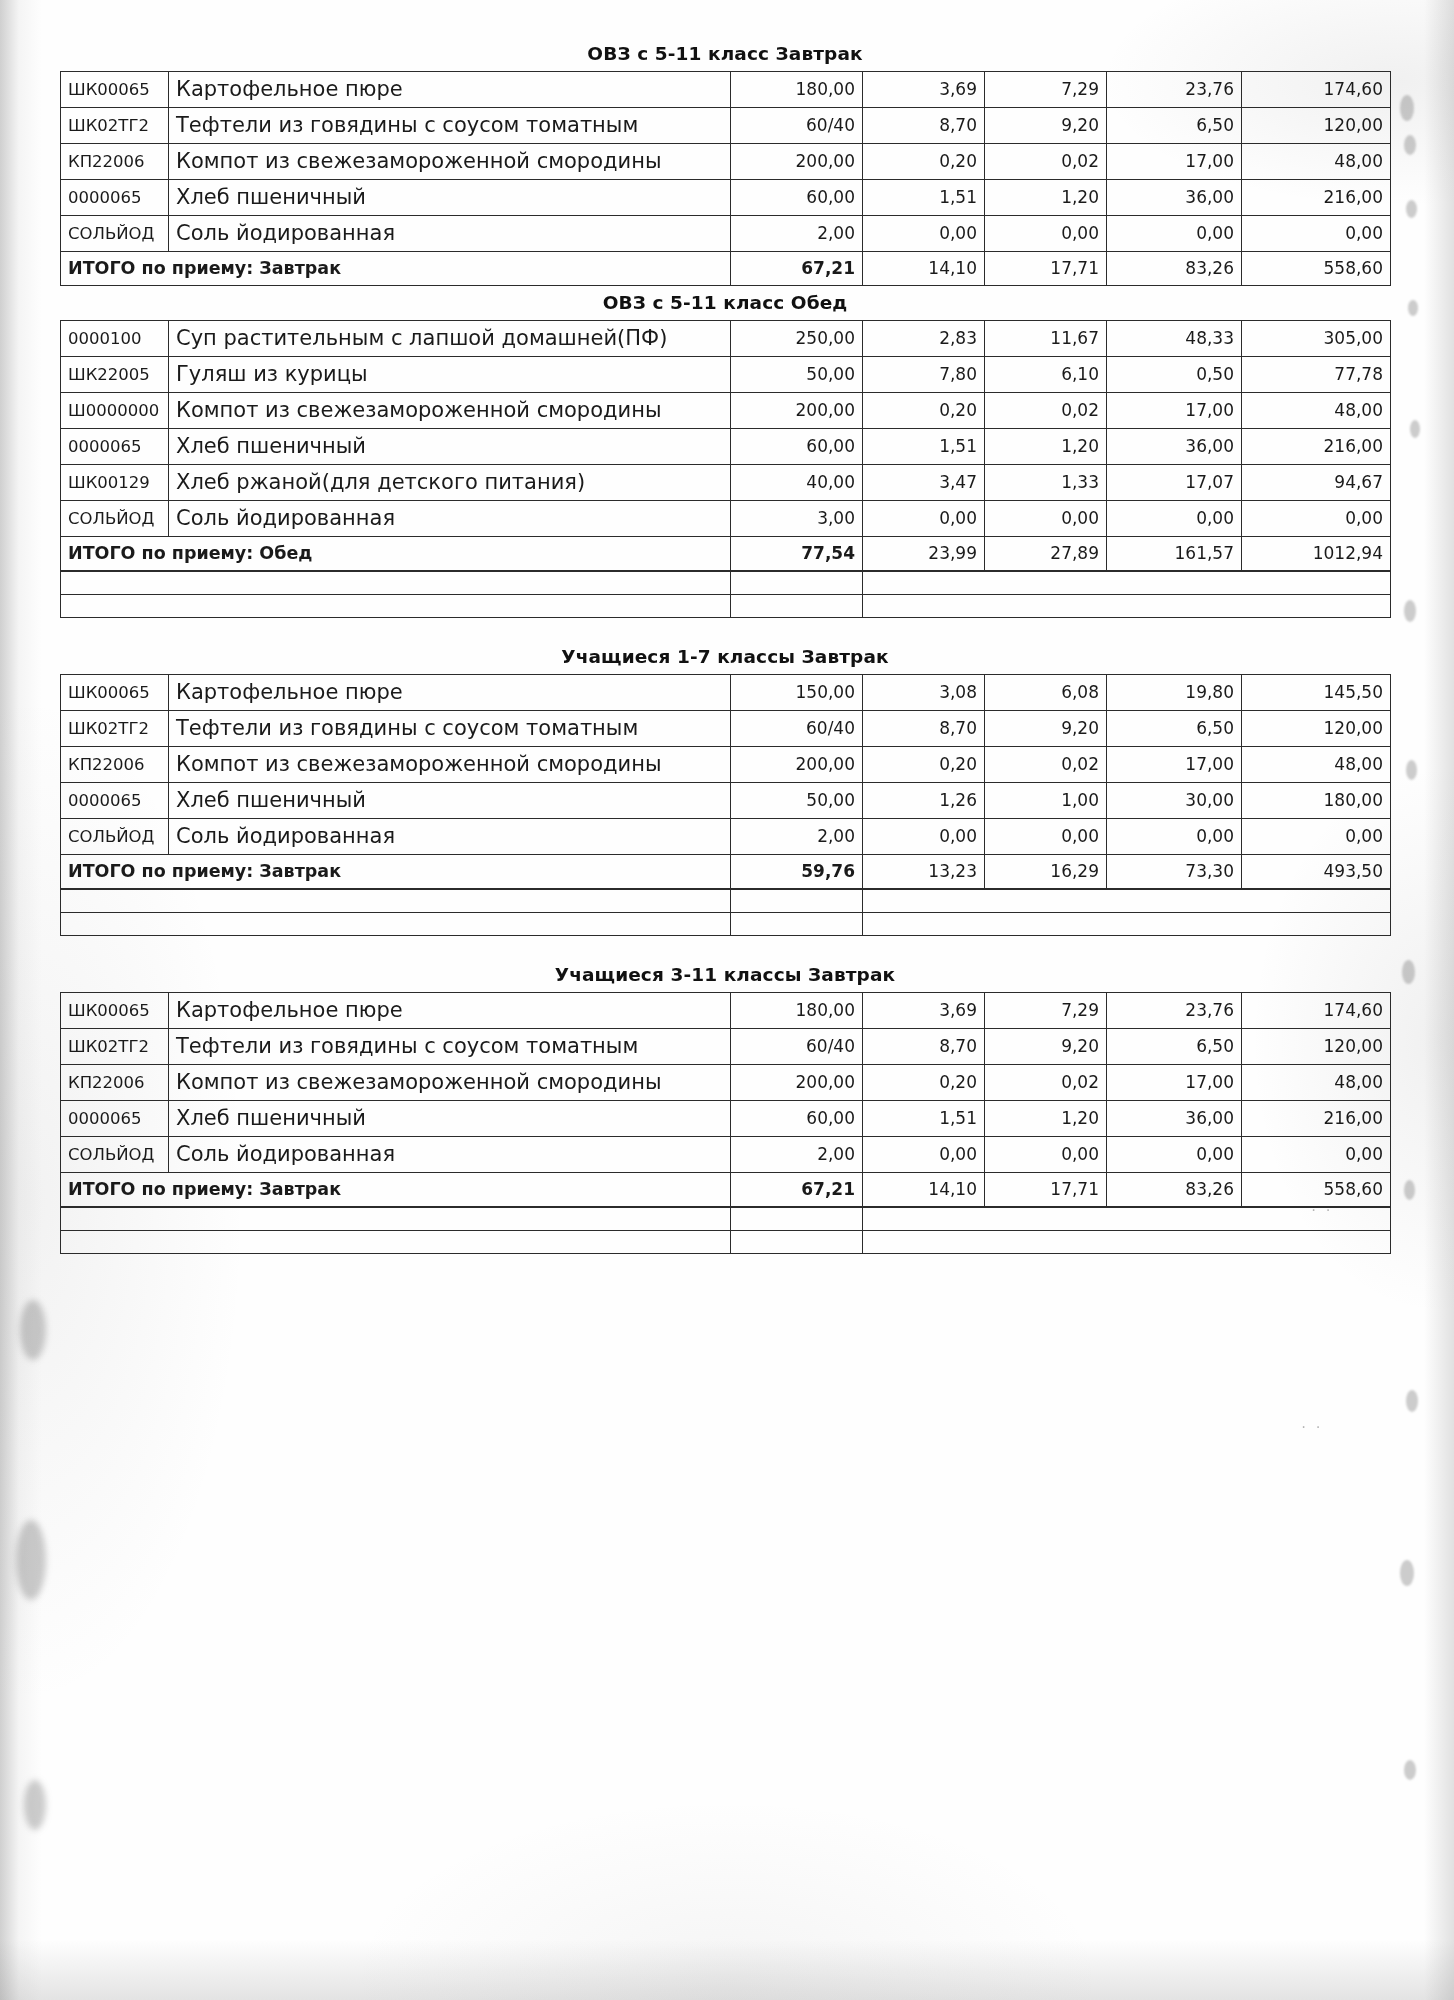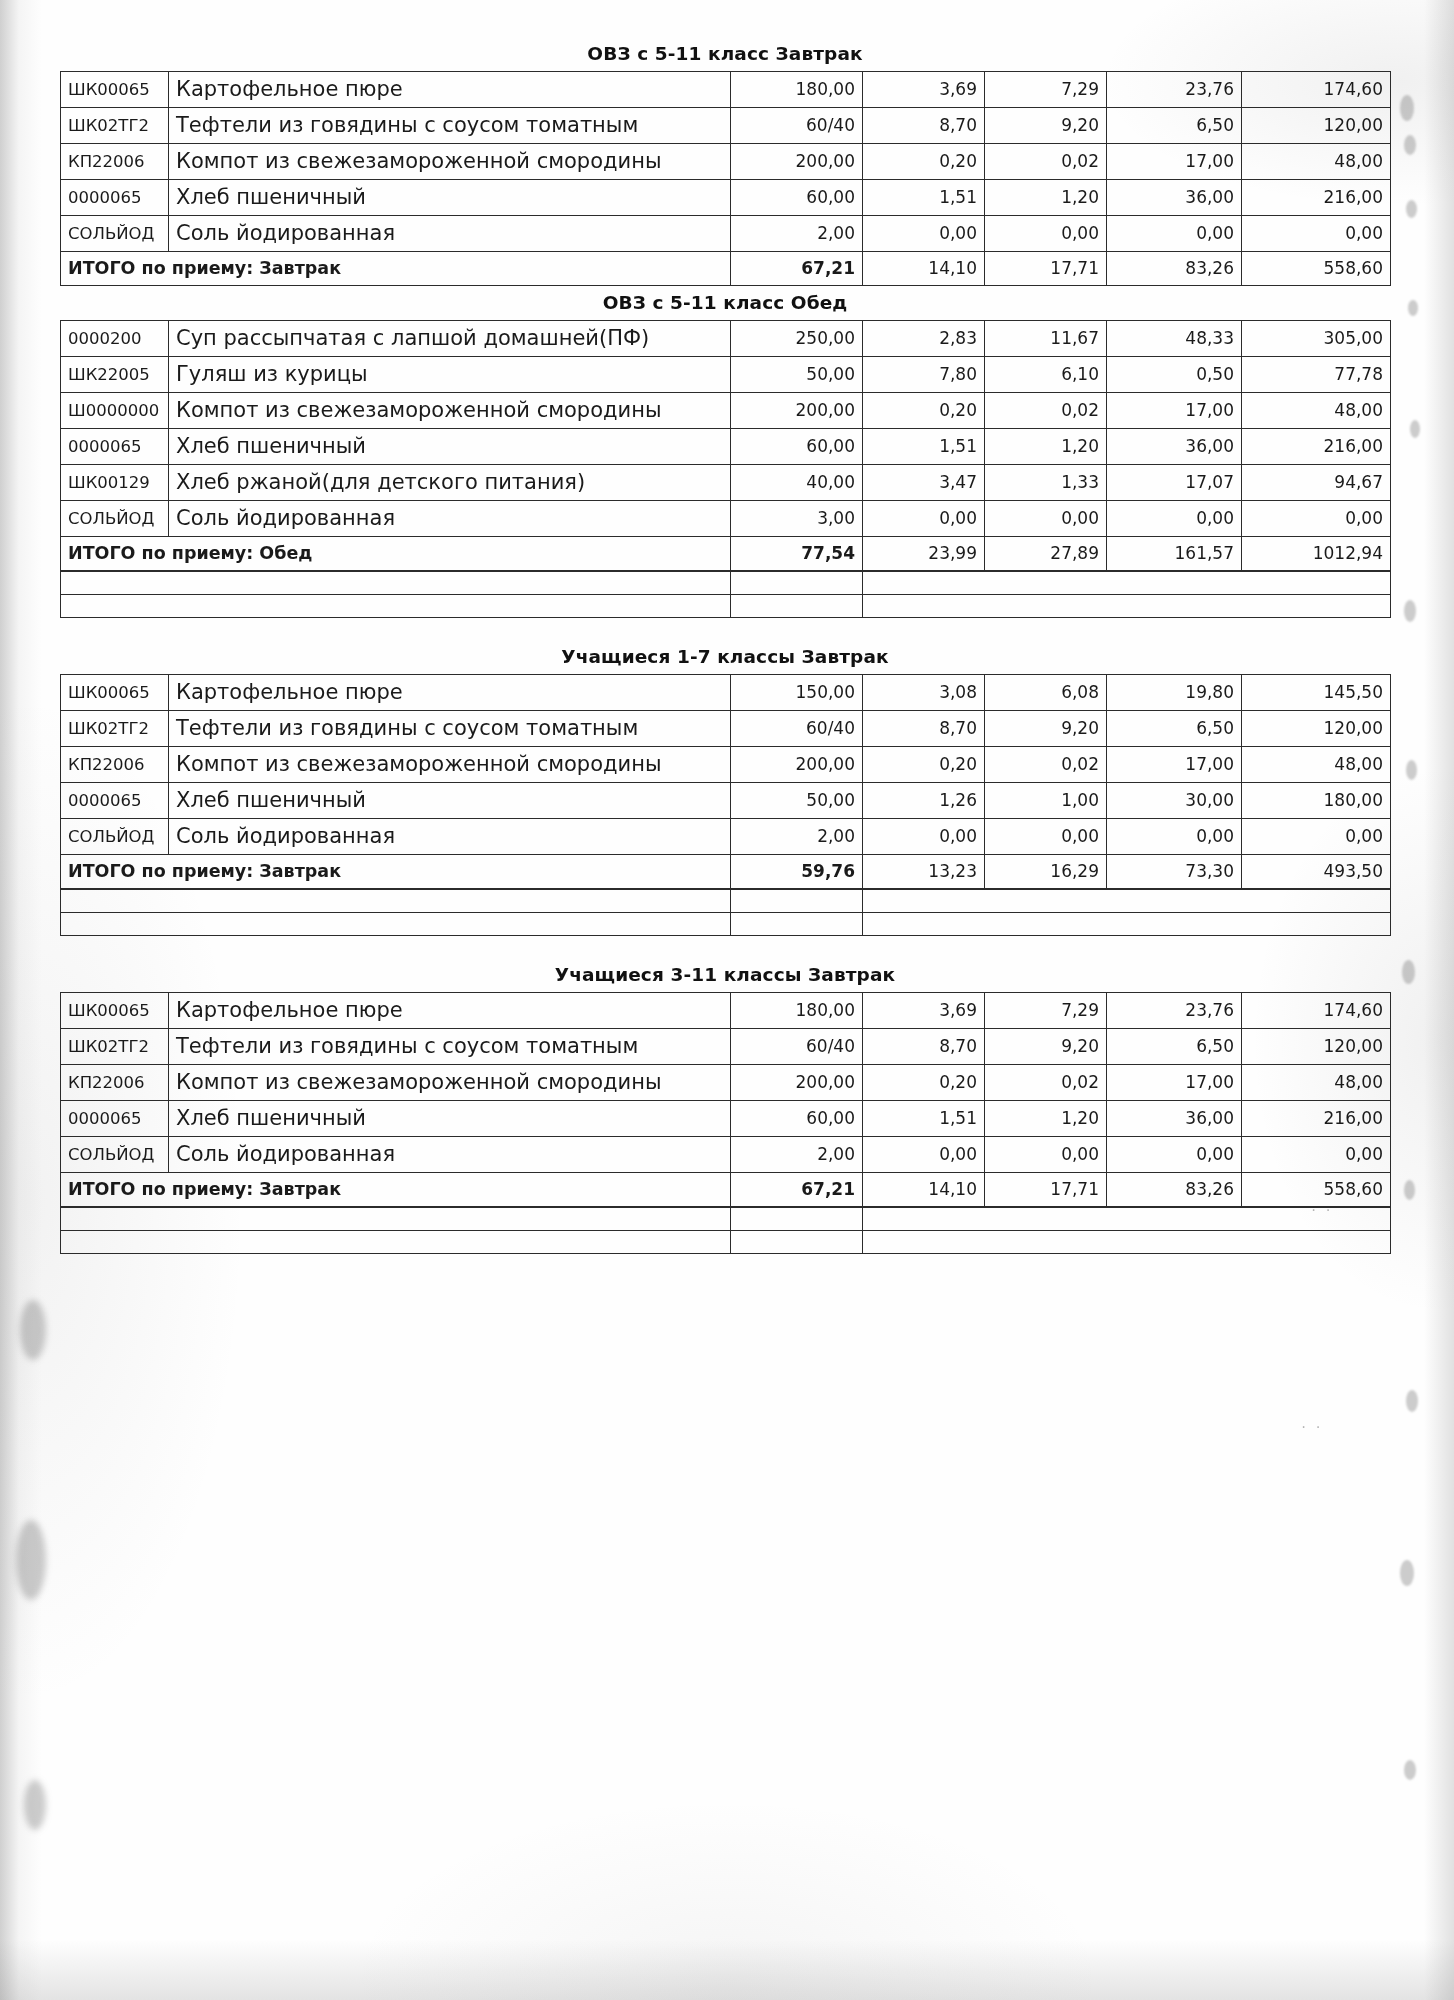--- a/index.html
+++ b/index.html
@@ -230,22 +230,22 @@
             <col class="c-code">
             <col class="c-name">
             <col class="c-out">
             <col class="c-prot">
             <col class="c-fat">
             <col class="c-carb">
             <col class="c-cal">
           </colgroup>
         <tbody>
           <tr>
-            <td class="code">0000200</td>
-            <td class="name">Суп рассыпчатая с лапшой домашней(ПФ)</td>
+            <td class="code">0000100</td>
+            <td class="name">Суп растительным с лапшой домашней(ПФ)</td>
             <td class="num">250,00</td>
             <td class="num">2,83</td>
             <td class="num">11,67</td>
             <td class="num">48,33</td>
             <td class="num">305,00</td>
           </tr>
           <tr>
             <td class="code">ШК22005</td>
             <td class="name">Гуляш из курицы</td>
             <td class="num">50,00</td>

